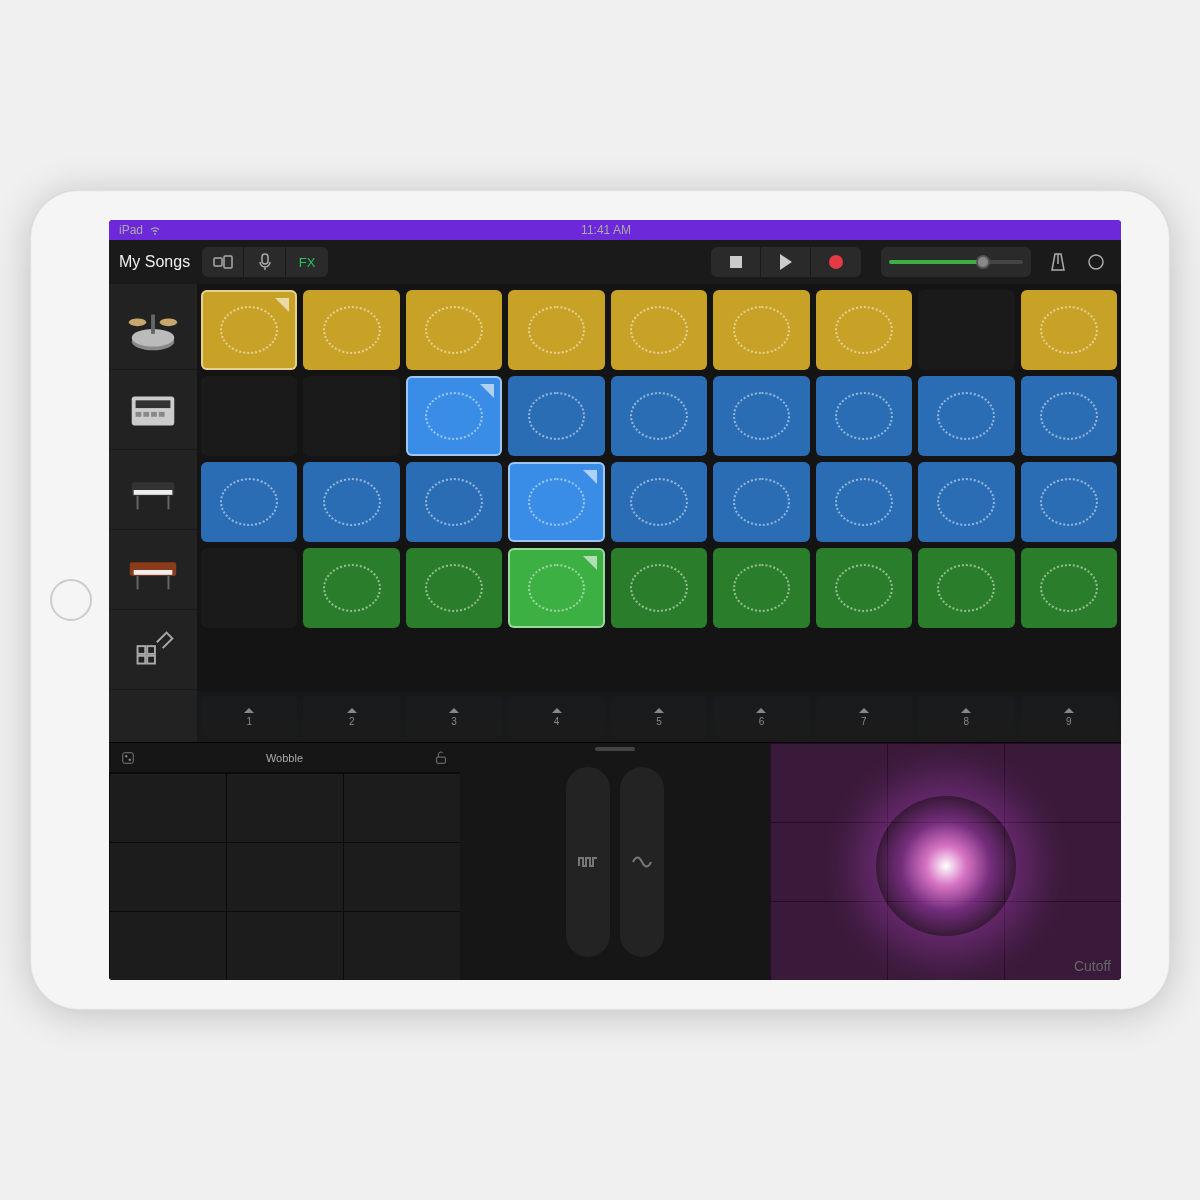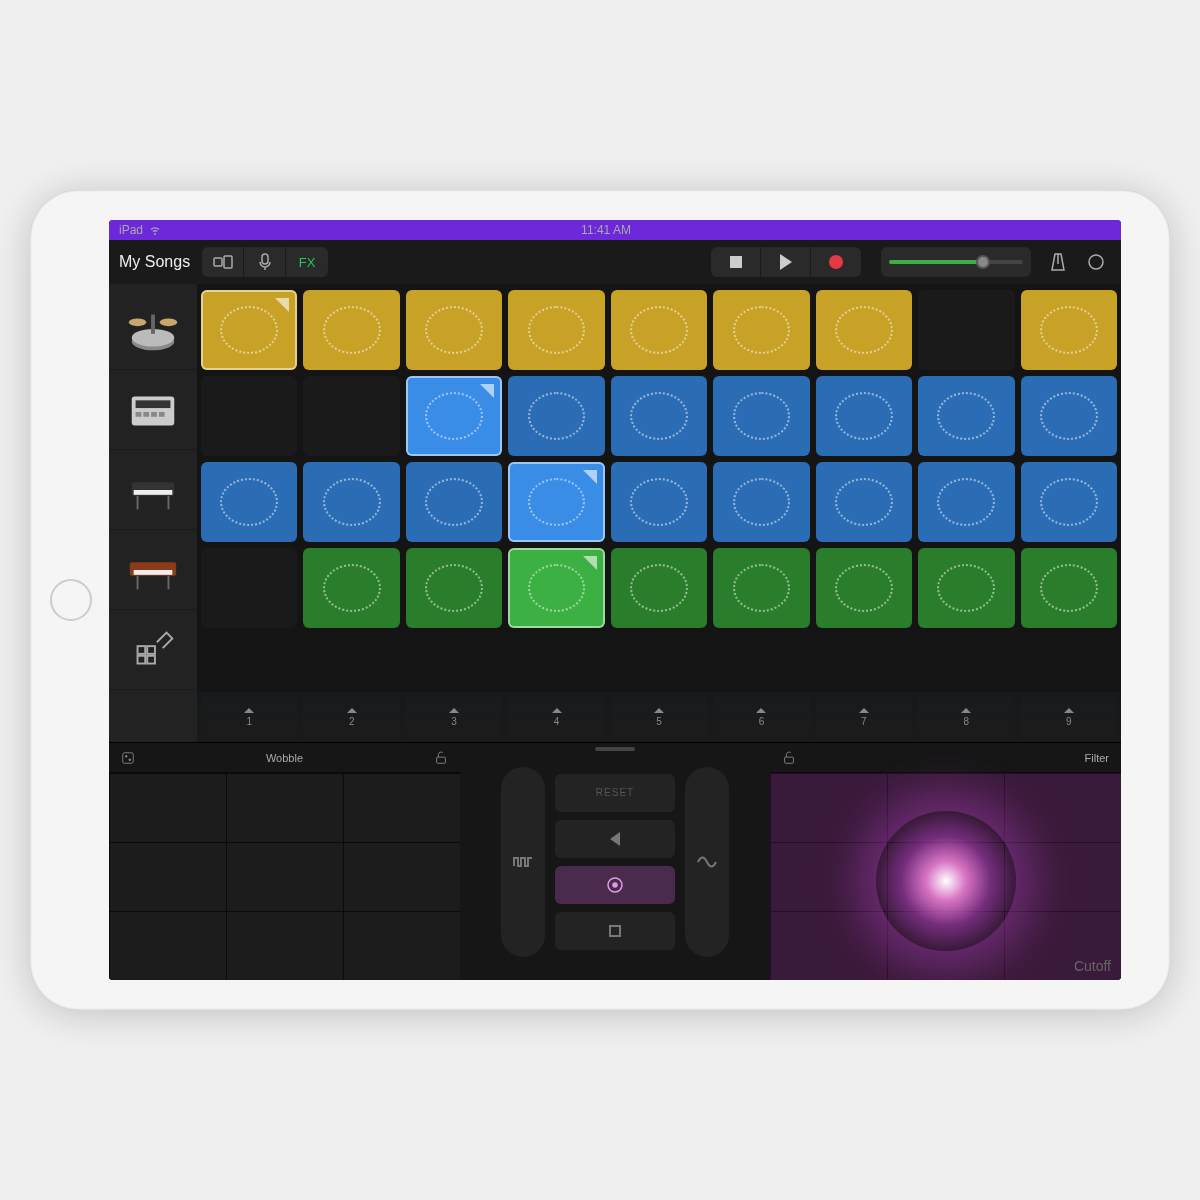--- a/index.html
+++ b/index.html
@@ -581,50 +581,28 @@
         <div class="xy-pad"></div>
       </div>
 
       <div class="fx-center">
         <div class="handle-bar"></div>
         <div class="ribbon">
           <svg width="22" height="16" viewBox="0 0 22 16" stroke="#777" fill="none" stroke-width="2">
               <path d="M2 12V4h4v8h3V4h4v8h3V4h4"></path>
             </svg>
         </div>
-        <div class="center-col">
-          <div class="center-btn reset">RESET</div>
-          <div class="center-btn">
-              <div class="tri-left"></div>
-            </div>
-          <div class="center-btn scratch">
-            <svg width="20" height="20" viewBox="0 0 20 20" stroke="#db9fe6" fill="none" stroke-width="1.5">
-                <circle cx="10" cy="10" r="7"></circle>
-                <circle cx="10" cy="10" r="2" fill="#db9fe6"></circle>
-              </svg>
-          </div>
-          <div class="center-btn">
-              <div class="sq-stop"></div>
-            </div>
-        </div>
         <div class="ribbon">
           <svg width="22" height="16" viewBox="0 0 22 16" stroke="#777" fill="none" stroke-width="2">
               <path d="M2 8c3-6 6-6 9 0s6 6 9 0"></path>
             </svg>
         </div>
       </div>
 
       <div class="fx-right">
-        <div class="fx-header">
-          <svg class="lock-icon" viewBox="0 0 16 16" stroke="#888" fill="none">
-              <rect x="3" y="7" width="10" height="7" rx="1"></rect>
-              <path d="M5 7V4a3 3 0 015-2"></path>
-            </svg>
-          <span class="title" style="text-align:right">Filter</span>
-        </div>
         <div class="xy-pad purple">
           <div class="glow"></div>
           <span class="xy-label">Cutoff</span>
         </div>
       </div>
     </div>
 
   </div>
 </div>
 

